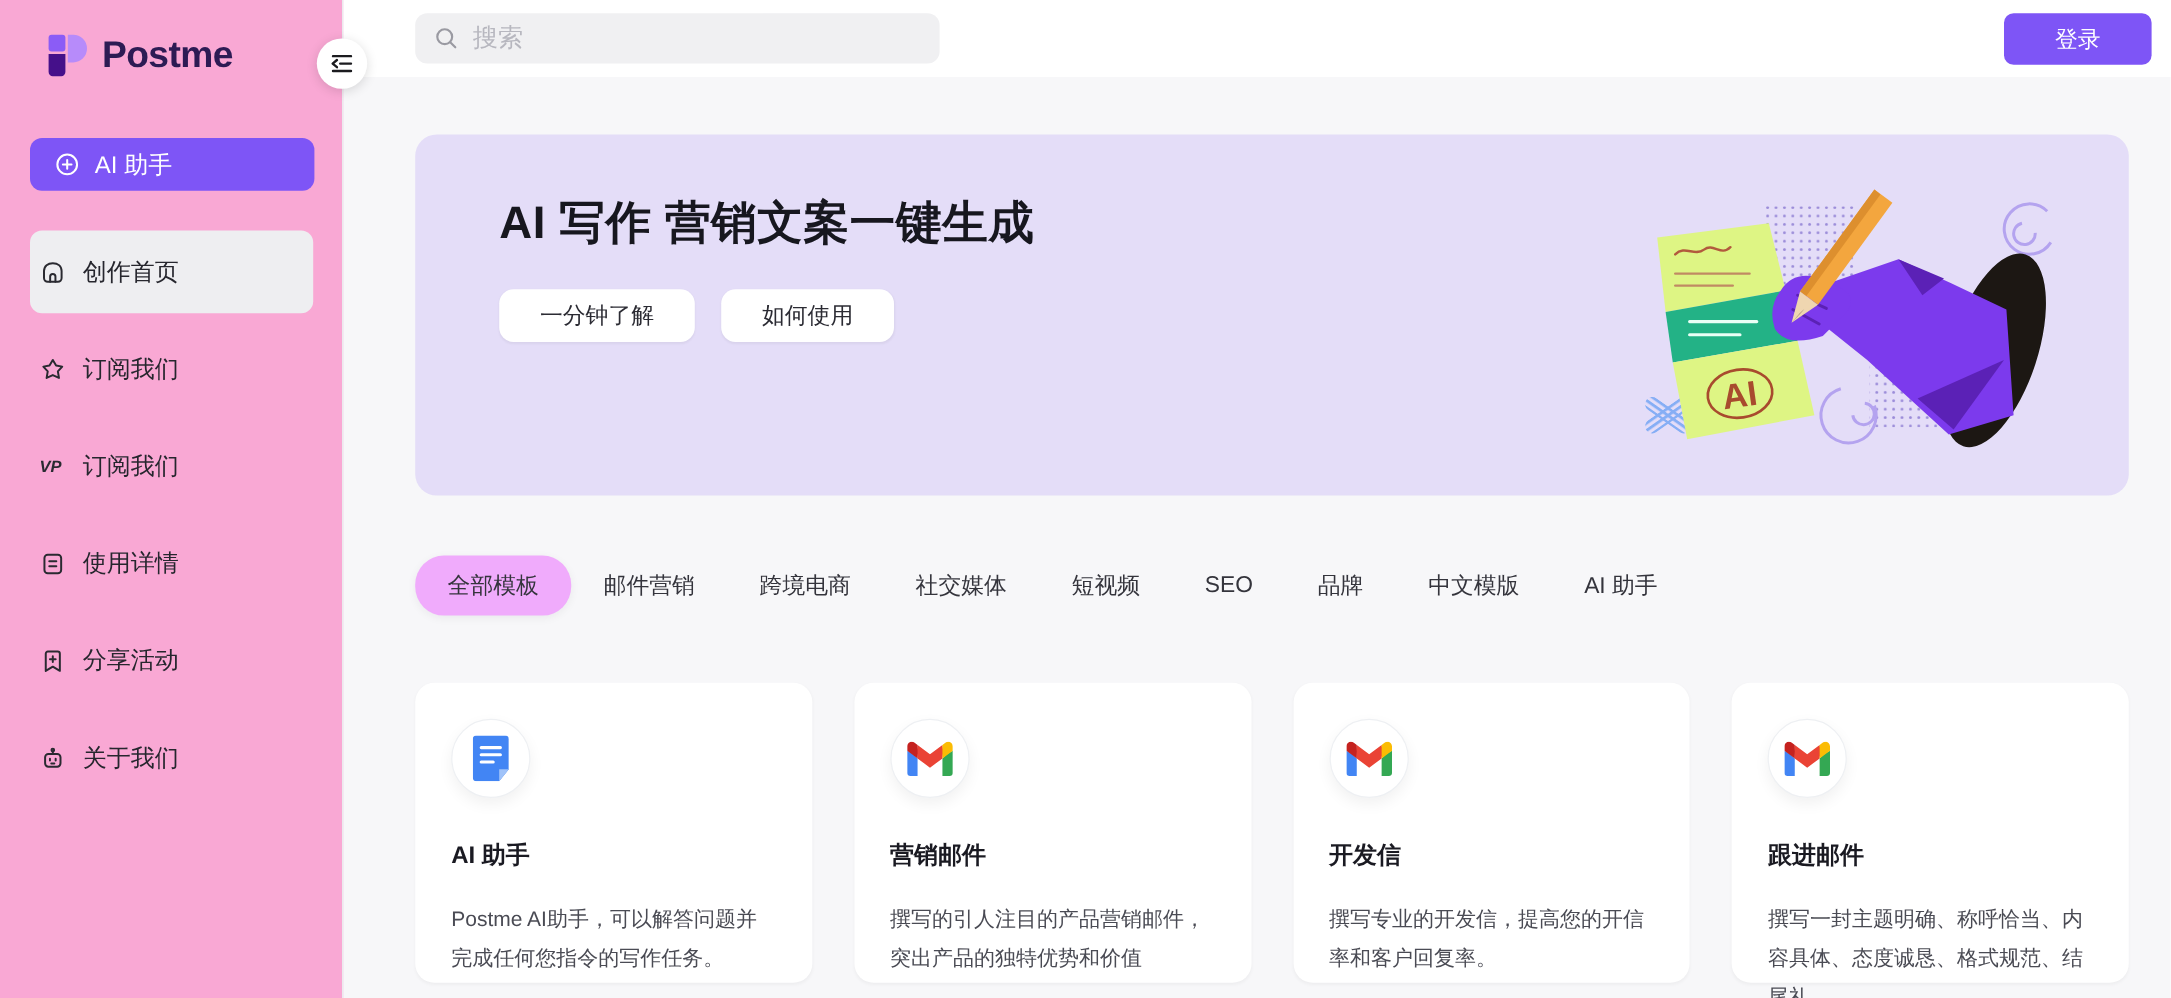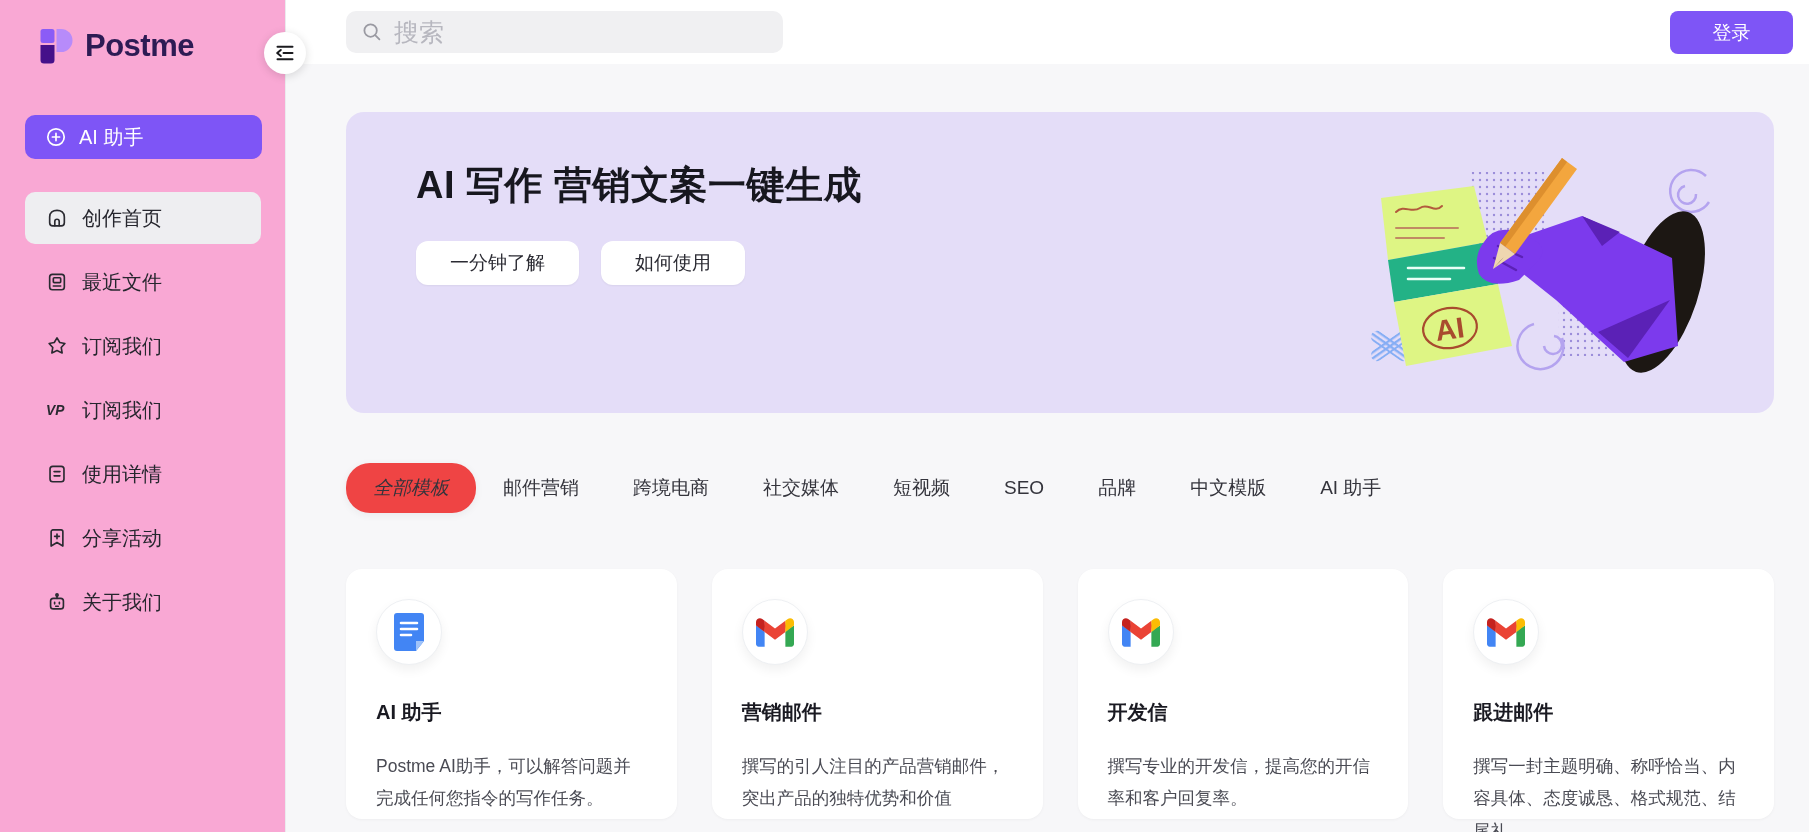--- a/index.html
+++ b/index.html
@@ -9,36 +9,36 @@
 
   
   .sidebar { width:286px; min-width:286px; height:100%; background:#f9a8d4;
     border-right:1px solid #ebebee; position:relative; z-index:2; }
   .logo { display:flex; align-items:center; gap:9px; padding:26px 0 0 38px; }
   .logo-text { font-size:31px; font-weight:800; color:#2d1b54; letter-spacing:-0.5px; }
   .ai-btn { display:flex; align-items:center; gap:12px; margin:49px 24px 0 25px;
     height:44px; width:237px; background:#7e55f6; border:none; border-radius:10px;
     color:#fff; font-size:20px; padding-left:20px; cursor:pointer; }
   .nav { margin:33px 24px 0 25px; }
-  .nav-item { display:flex; align-items:center; height:52px; padding-left:21px;
+  .nav-item { display:flex; align-items:center; height:69px; padding-left:8px;
     margin-bottom:12px; border-radius:10px; font-size:20px; cursor:pointer; }
   .nav-item.active { background:#eeeef1; }
   .nav-item .nicon { width:22px; height:22px; margin-right:14px; flex:0 0 22px; display:flex; }
   .collapse-btn { position:absolute; left:264px; top:32px; width:42px; height:42px;
     border-radius:50%; background:#fff; border:none; z-index:6;
     box-shadow:0 2px 10px rgba(0,0,0,.14); display:flex; align-items:center;
     justify-content:center; cursor:pointer; }
 
   
   .main { flex:1; display:flex; flex-direction:column; position:relative; }
   .topbar { height:64px; background:#fff; display:flex; align-items:center; position:relative; }
   .search { margin-left:60px; width:437px; height:42px; background:#f0f0f2;
     border-radius:10px; display:flex; align-items:center; }
   .search svg { margin:0 12px 0 16px; }
-  .search input { border:none; outline:none; background:transparent; font-size:25px;
+  .search input { border:none; outline:none; background:transparent; font-size:21px;
     width:360px; color:#3a3a42; font-family:inherit; }
   .search input::placeholder { color:#b7b7bf; }
   .login-btn { position:absolute; right:16px; top:11px; width:123px; height:43px;
     background:#7e55f6; color:#fff; font-size:19px; border:none; border-radius:8px; cursor:pointer; }
 
   .content { flex:1; background:#f7f7f9; overflow:hidden; }
 
   
   .banner { position:relative; margin:48px 35px 0 60px; height:301px;
     background:#e4ddf8; border-radius:18px; overflow:hidden; }
@@ -48,21 +48,21 @@
   .banner-actions { display:flex; gap:22px; margin-top:30px; }
   .banner-actions button { height:44px; padding:0 34px; background:#fff; border:none;
     border-radius:12px; font-size:19px; color:#2b2b33; cursor:pointer;
     box-shadow:0 1px 2px rgba(0,0,0,.05); font-family:inherit; }
   .illus { position:absolute; right:48px; top:38px; }
 
   
   .tabs { display:flex; align-items:center; margin:50px 35px 0 60px; }
   .tab { padding:12px 27px; font-size:19px; color:#34343c; border-radius:24px;
     cursor:pointer; white-space:nowrap; }
-  .tab.active { background:#ef4444; box-shadow:0 2px 8px rgba(20,20,30,.06);font-style:italic; }
+  .tab.active { background:#f0abfc; box-shadow:0 2px 8px rgba(20,20,30,.06); }
 
   
   .cards { display:grid; grid-template-columns:repeat(4,1fr); gap:35px; margin:56px 35px 0 60px; }
   .card { background:#fff; border-radius:16px; padding:30px 30px 0 30px; height:250px;
     box-shadow:0 1px 3px rgba(16,16,24,.04); cursor:pointer; }
   .card-icon { width:66px; height:66px; border-radius:50%; border:1px solid #eef0f3;
     box-shadow:0 5px 12px rgba(0,0,0,.06); display:flex; align-items:center;
     justify-content:center; margin-bottom:34px; background:#fff; }
   .card h3 { font-size:20px; font-weight:700; color:#1a1a22; }
   .card p { margin-top:24px; font-size:17.5px; line-height:1.85; color:#4a4b54; }
@@ -99,30 +99,20 @@
         <span class="nicon">
           <svg viewBox="0 0 24 24" fill="none" stroke="#2a2a31" stroke-width="1.8" stroke-linecap="round" stroke-linejoin="round">
             <path d="M4 10.8C4 6 7.6 3.6 12 3.6s8 2.4 8 7.2v6.4a3.4 3.4 0 0 1-3.4 3.4H7.4A3.4 3.4 0 0 1 4 17.2z"></path>
             <path d="M9.6 20.4v-4.6a2.4 2.4 0 0 1 4.8 0v4.6"></path>
           </svg>
         </span>
         <span>创作首页</span>
       </div>
       <div class="nav-item">
         <span class="nicon">
-          <svg viewBox="0 0 24 24" fill="none" stroke="#2a2a31" stroke-width="1.8" stroke-linecap="round" stroke-linejoin="round">
-            <rect x="4" y="3.6" width="16" height="16.8" rx="3"></rect>
-            <rect x="8" y="7.4" width="8" height="5.2" rx="1"></rect>
-            <path d="M8 16.4h8"></path>
-          </svg>
-        </span>
-        <span>最近文件</span>
-      </div>
-      <div class="nav-item">
-        <span class="nicon">
           <svg viewBox="0 0 24 24" fill="none" stroke="#2a2a31" stroke-width="1.8" stroke-linejoin="round">
             <polygon points="12,3.2 15,8.2 20.6,9.3 16.6,13.6 17.6,19.6 12,17 6.4,19.6 7.4,13.6 3.4,9.3 9,8.2"></polygon>
           </svg>
         </span>
         <span>订阅我们</span>
       </div>
       <div class="nav-item">
         <span class="nicon">
           <svg viewBox="0 0 24 24">
             <text x="0" y="17" font-size="15" font-weight="700" font-style="italic" fill="#2a2a31" font-family="Liberation Sans, sans-serif">VP</text>

